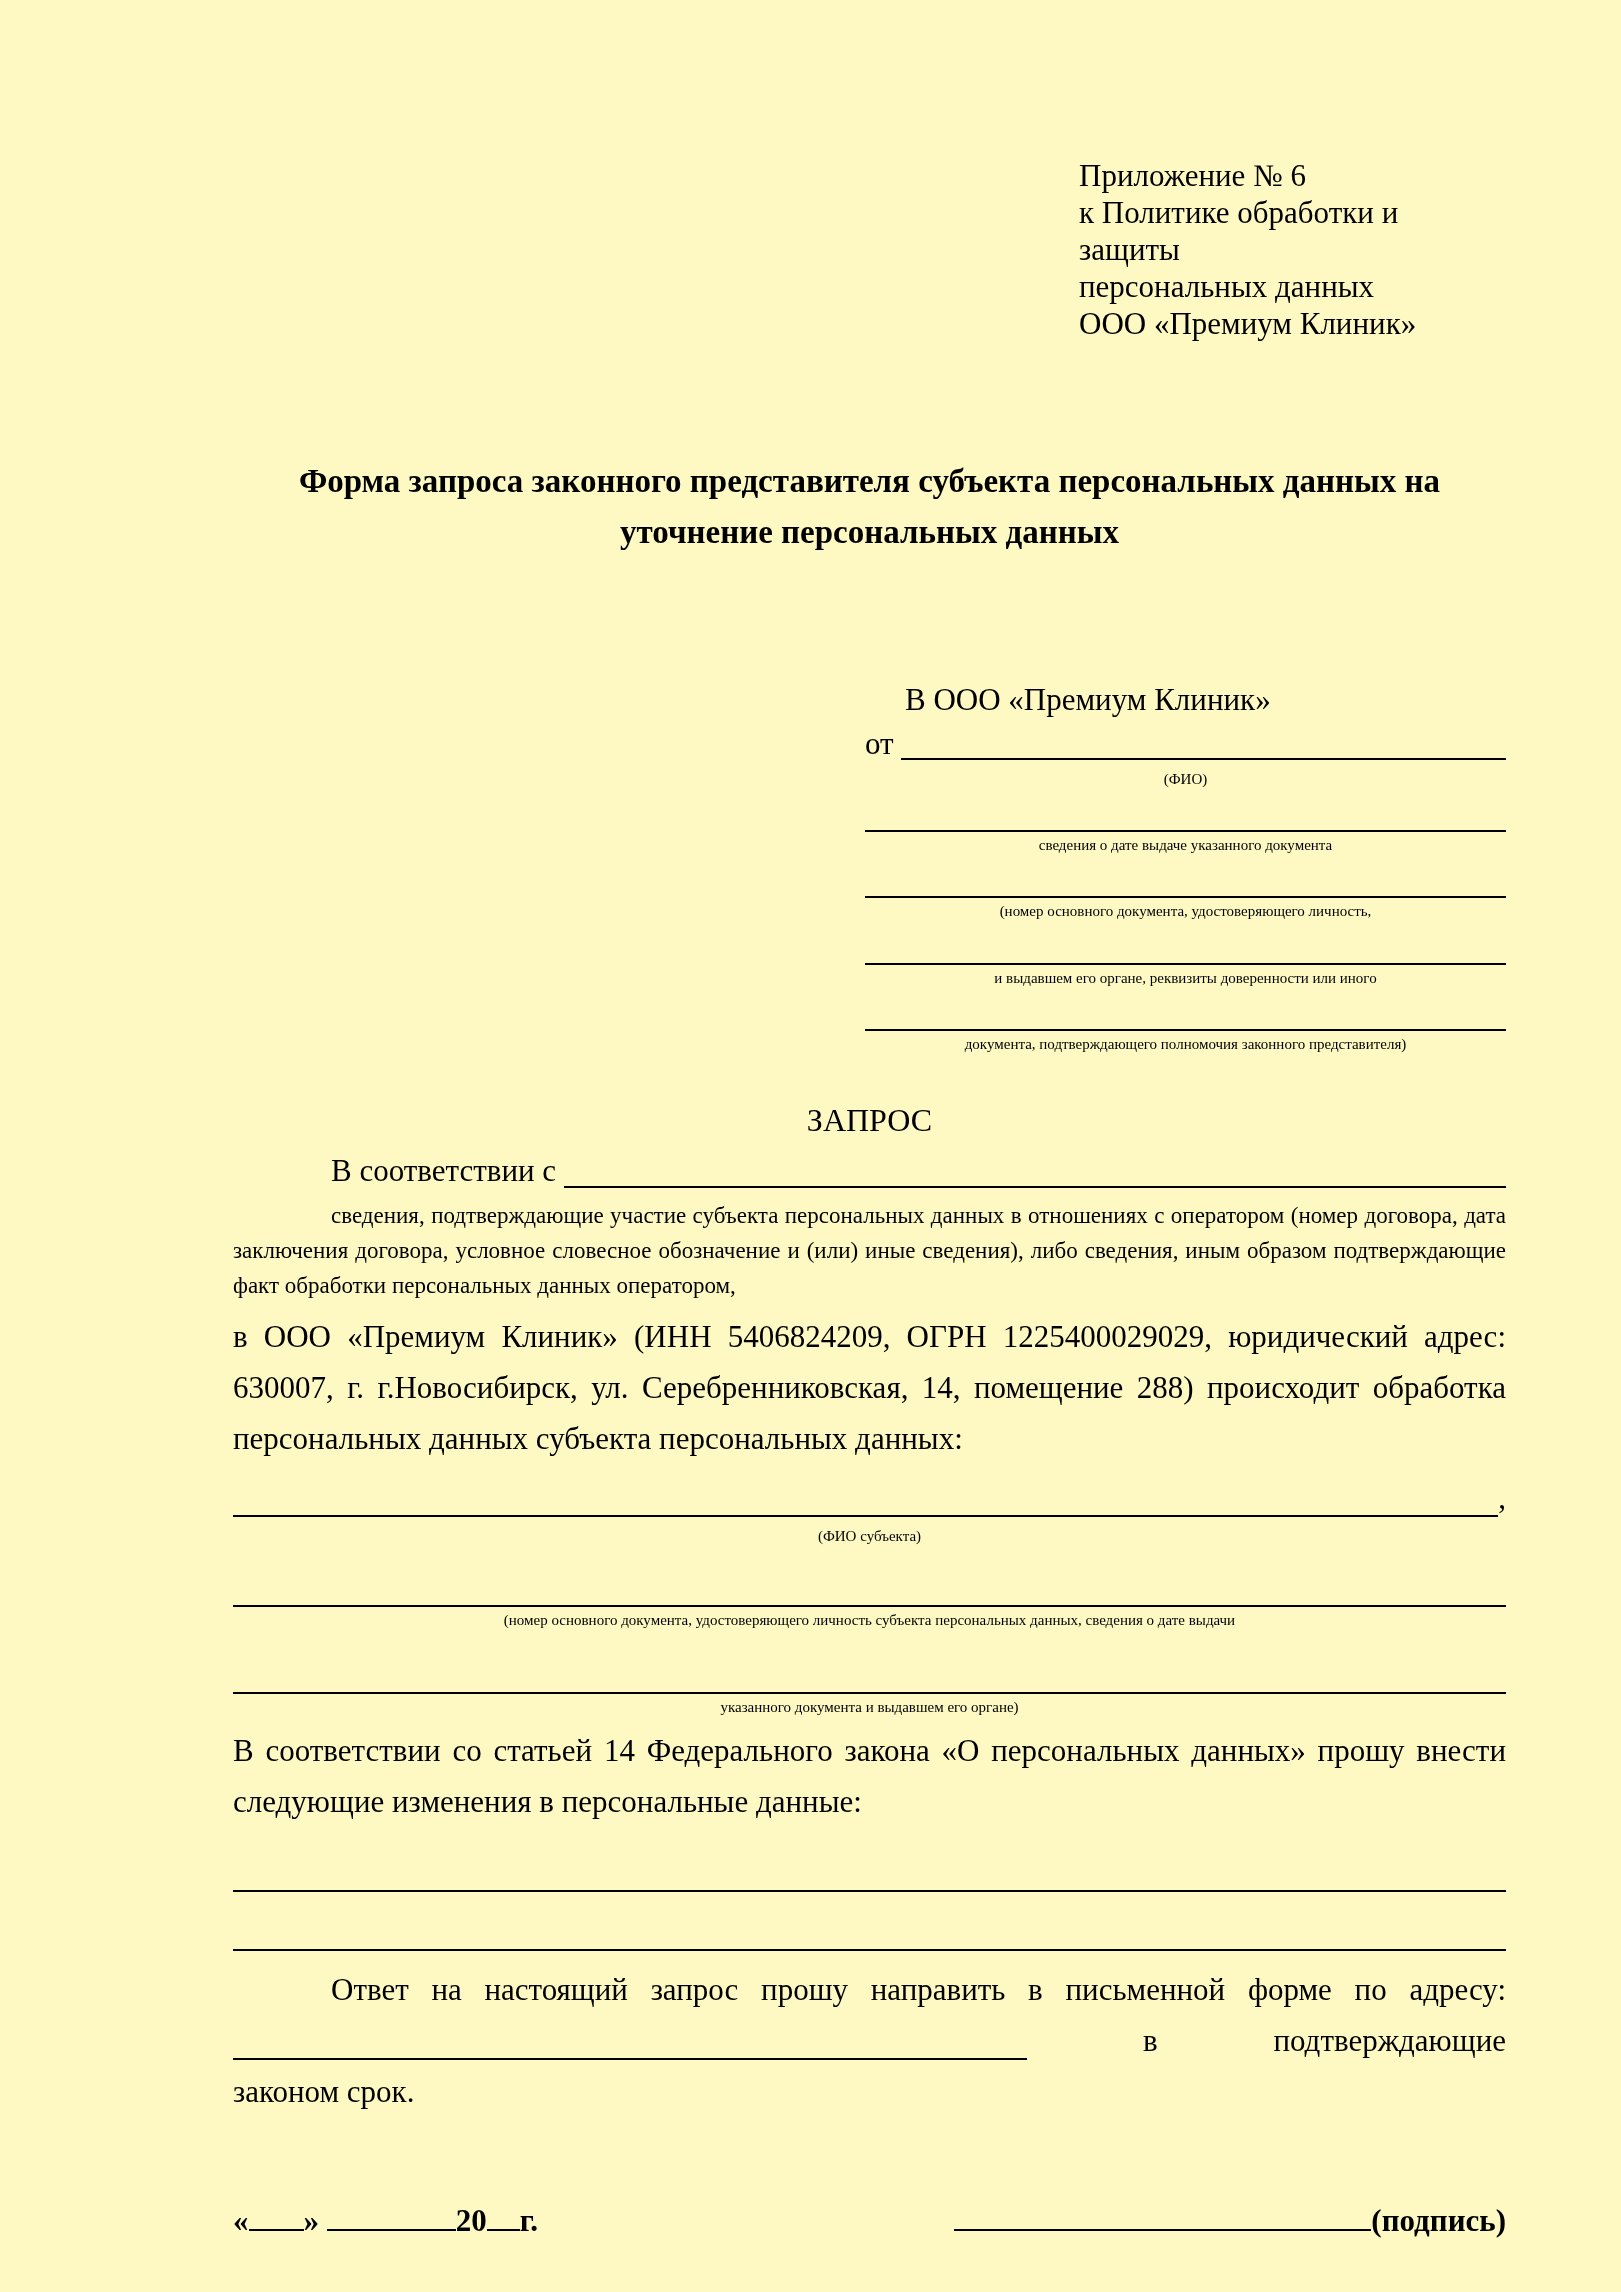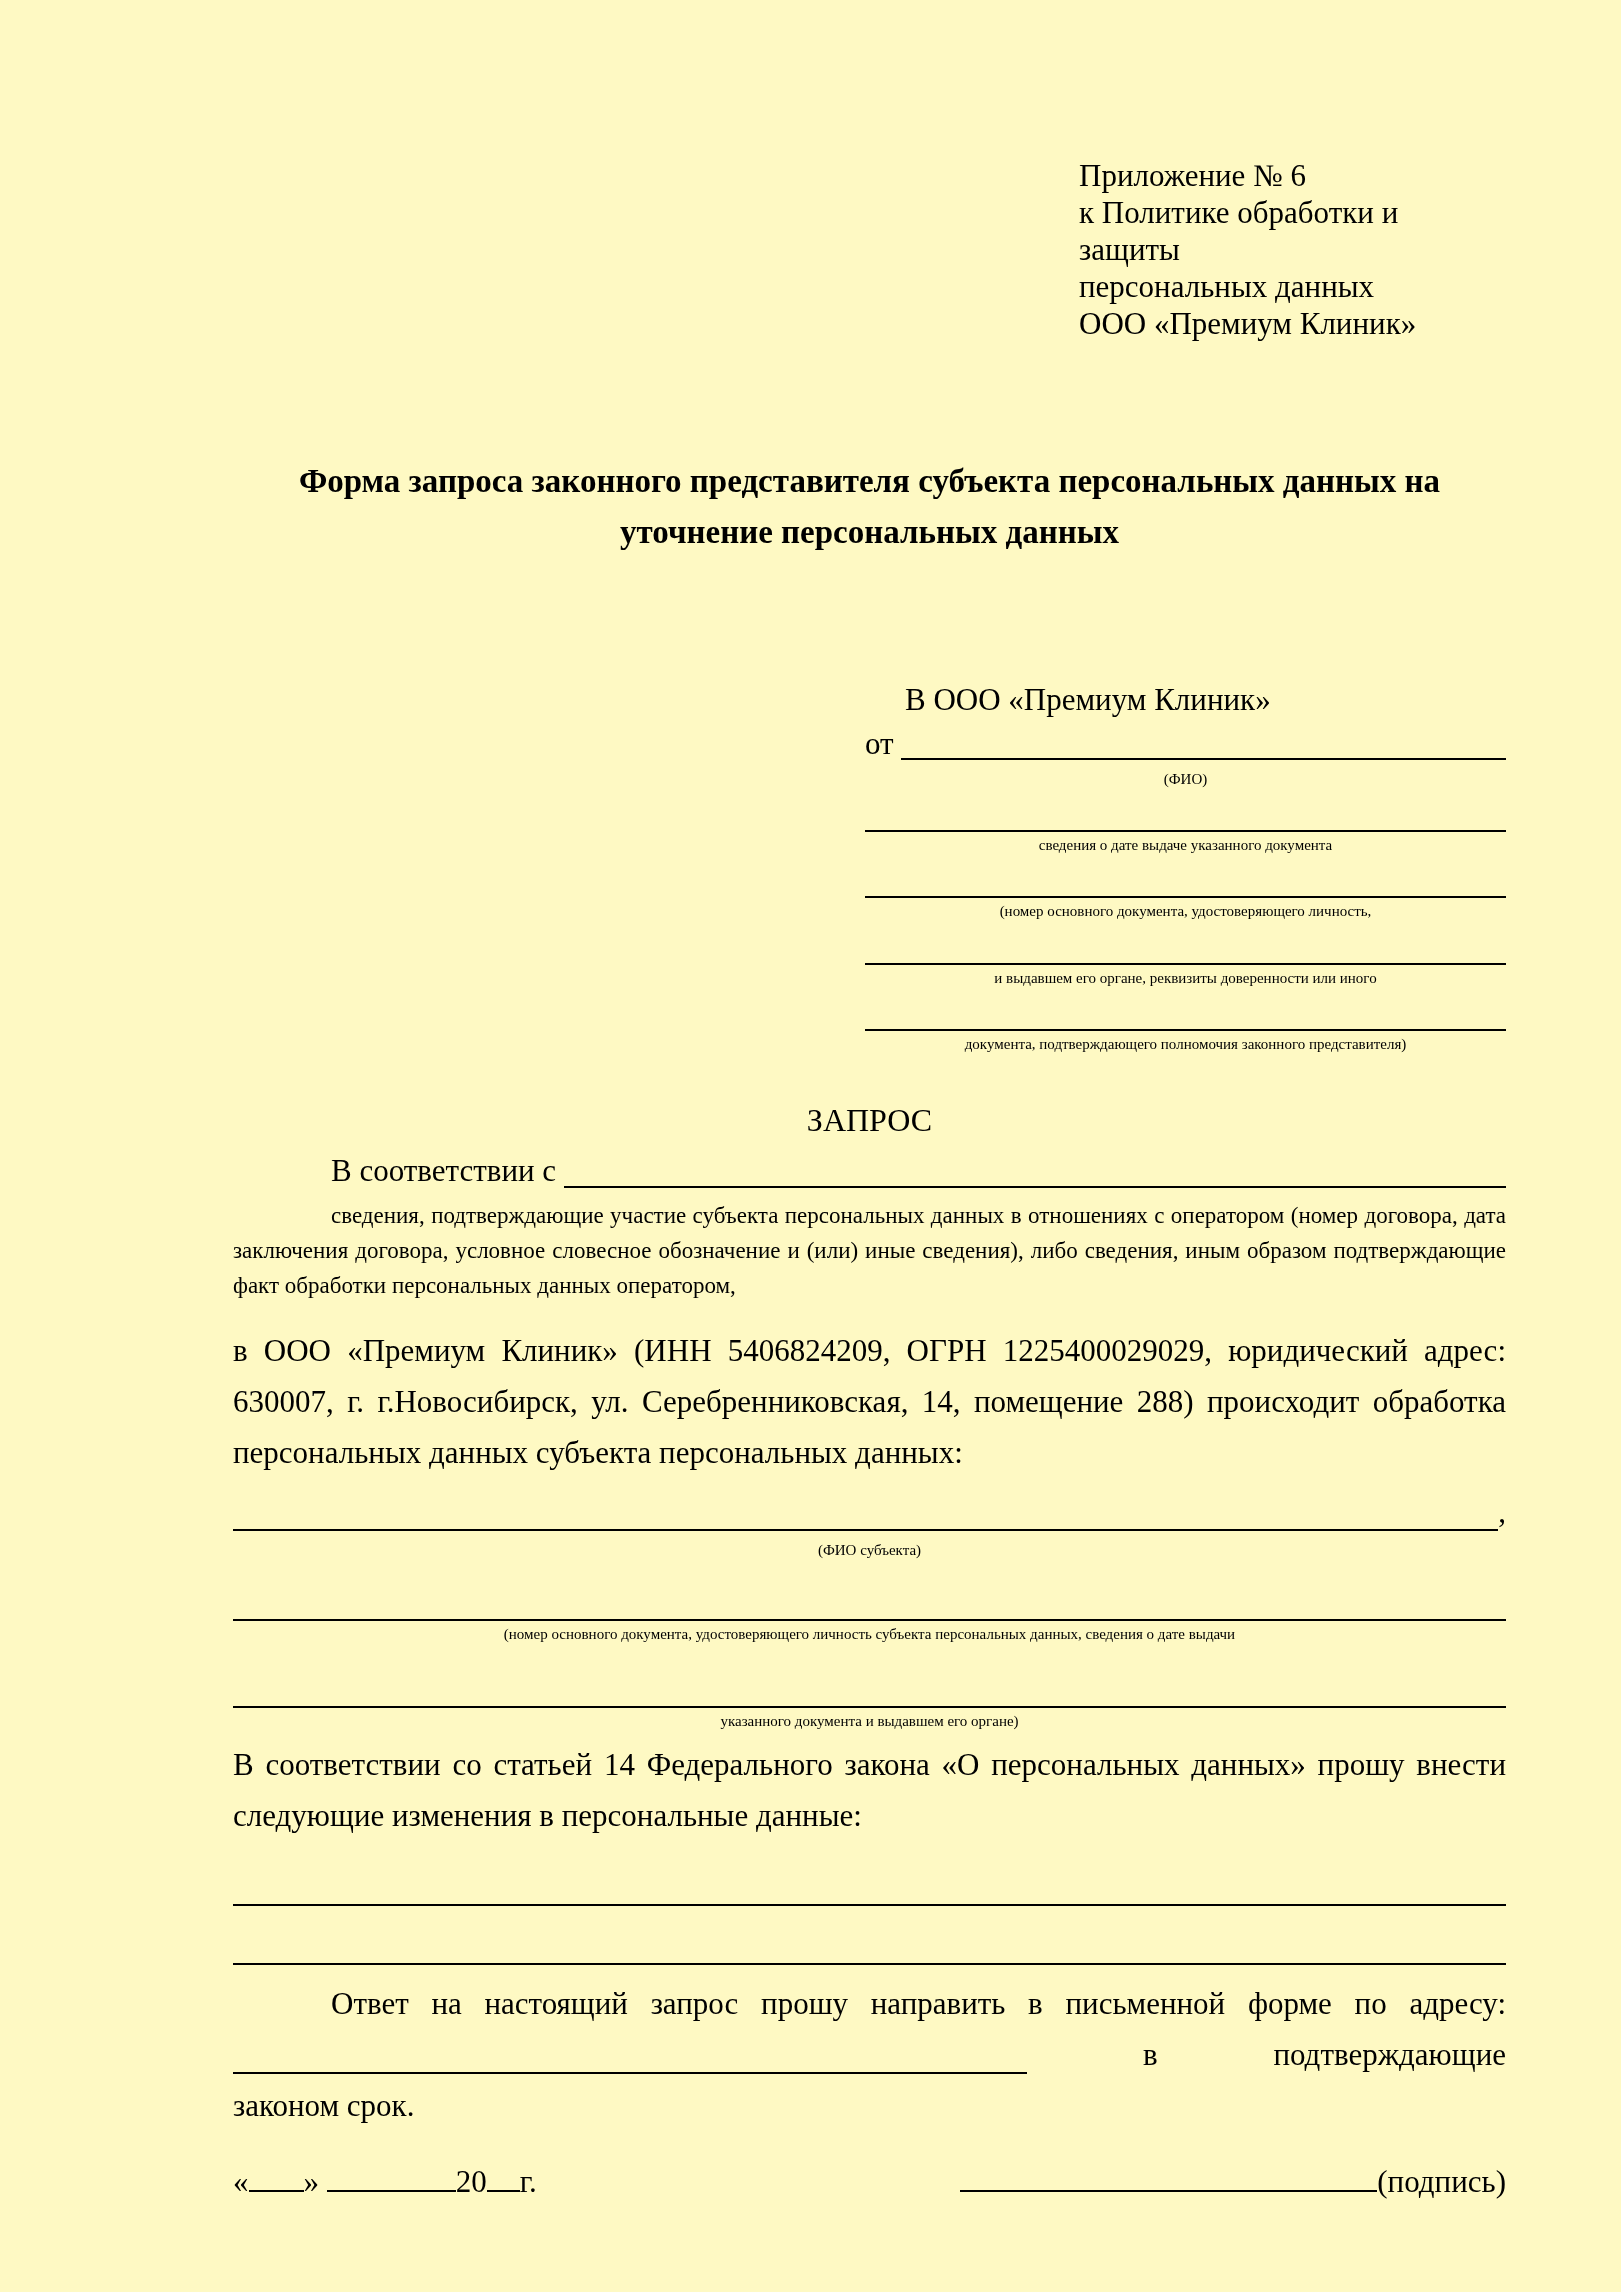--- a/index.html
+++ b/index.html
@@ -27,37 +27,37 @@
   .addr .pairline{height:29px;border-bottom:2.9px solid #000;}
   .addr .cap{margin-bottom:7.8px;}
 
   .zap{margin-top:43px;text-align:center;font-size:32px;line-height:39px;}
 
   .accord{display:flex;margin-top:7px;line-height:47px;}
   .accord .lbl{white-space:pre;padding-left:98px;}
 
   .note{font-size:23px;line-height:35px;text-align:justify;text-indent:98px;margin-top:3.9px;}
 
-  .para{text-align:justify;line-height:51px;margin-top:22px;}
+  .para{text-align:justify;line-height:51px;margin-top:8px;}
 
   .fillrow{display:flex;line-height:51px;margin-top:7.8px;}
   .fillrow .tail{white-space:pre;}
 
   .subjpair .pairline{height:55px;border-bottom:2.9px solid #000;}
   .subjpair .cap{margin-bottom:2px;}
 
   .solo1{margin-top:39px;height:23.5px;border-bottom:2.9px solid #000;}
   .solo2{margin-top:0;height:57px;border-bottom:2.9px solid #000;}
 
   .ansline1{text-align:justify;text-align-last:justify;text-indent:98px;line-height:51px;margin-top:13.7px;}
   .ansline2{display:flex;line-height:51px;justify-content:space-between;}
   .ansline2 .fill{flex:0 0 794px;}
   .ansline3{line-height:51px;}
 
-  .footer{display:flex;justify-content:space-between;align-items:center;margin-top:29px;line-height:43px;}
+  .footer{display:flex;justify-content:space-between;align-items:center;margin-top:82px;line-height:43px;font-weight:bold;}
   .dt span{white-space:pre;}
 </style>
 </head>
 <body>
 
 <div class="page">
 
   <div class="hdr">
     <div>Приложение № 6</div>
     <div>к Политике обработки и защиты</div>

